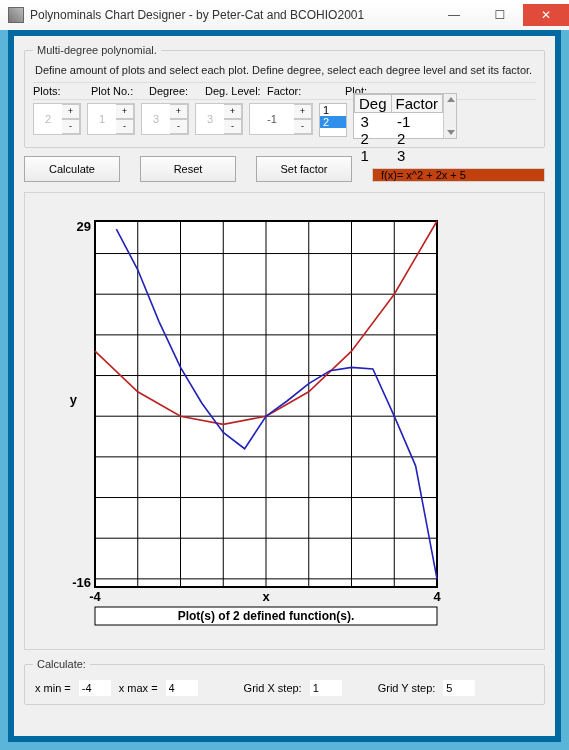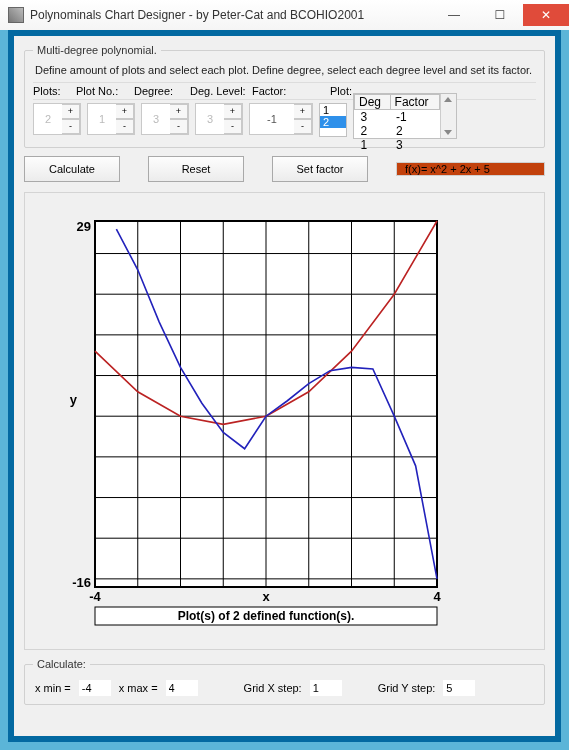--- a/index.html
+++ b/index.html
@@ -93,36 +93,36 @@
   .plotlist .sel{ background:#2e90ea; color:#fff; }
   .deg-table-wrap{
     display:flex;
     border:1px solid #c0c0c0;
     background:#fff;
     height:46px;
     width:104px;
   }
   .deg-table{
     flex:1;
-    font-size:12px;
+    font-size:15px;
   }
   .deg-table table{ border-collapse:collapse; width:100%;}
   .deg-table th{
     border:1px solid #c0c0c0; background:#f5f5f5;
     font-weight:normal; padding:0 4px; text-align:left;
   }
   .deg-table td{ padding:0 6px; }
   .deg-scroll{ width:16px; background:#f0f0f0; border-left:1px solid #ccc; position:relative;}
   .deg-scroll::before,.deg-scroll::after{
     content:""; position:absolute; left:3px; width:0;height:0;
     border-left:4px solid transparent;border-right:4px solid transparent;
   }
   .deg-scroll::before{ top:3px; border-bottom:5px solid #888;}
   .deg-scroll::after{ bottom:3px; border-top:5px solid #888;}
-  .button-row{ display:flex; gap:28px; align-items:center; margin:6px 0 10px 0;}
+  .button-row{ display:flex; gap:20px; align-items:flex-end; margin:6px 0 10px 0;}
   button.btn{
     width:96px; height:26px;
     border:1px solid #a9a9a9;
     background:linear-gradient(#fdfdfd,#ececec);
     font-size:11px;
     cursor:pointer;
   }
   .fx-box{
     flex:1;
     border:1px solid #d0d0d0;
@@ -157,21 +157,21 @@
   <div class="wbtn close">✕</div>
 </div>
 
 <div class="client">
 
   <fieldset class="group">
     <legend>Multi-degree polynomial.</legend>
     <div class="desc">Define amount of plots and select each plot. Define degree, select each degree level and set its factor.</div>
 
     <div class="cols-header">
-      <span style="width:43px">Plots:</span>
+      <span style="width:58px">Plots:</span>
       <span style="width:58px">Plot No.:</span>
       <span style="width:56px">Degree:</span>
       <span style="width:62px">Deg. Level:</span>
       <span style="width:70px">Factor:</span>
       <span style="width:38px;text-align:center">Plot:</span>
     </div>
 
     <div class="controls-row">
       <div class="spinner">
         <input class="dimmed" value="2" style="">

